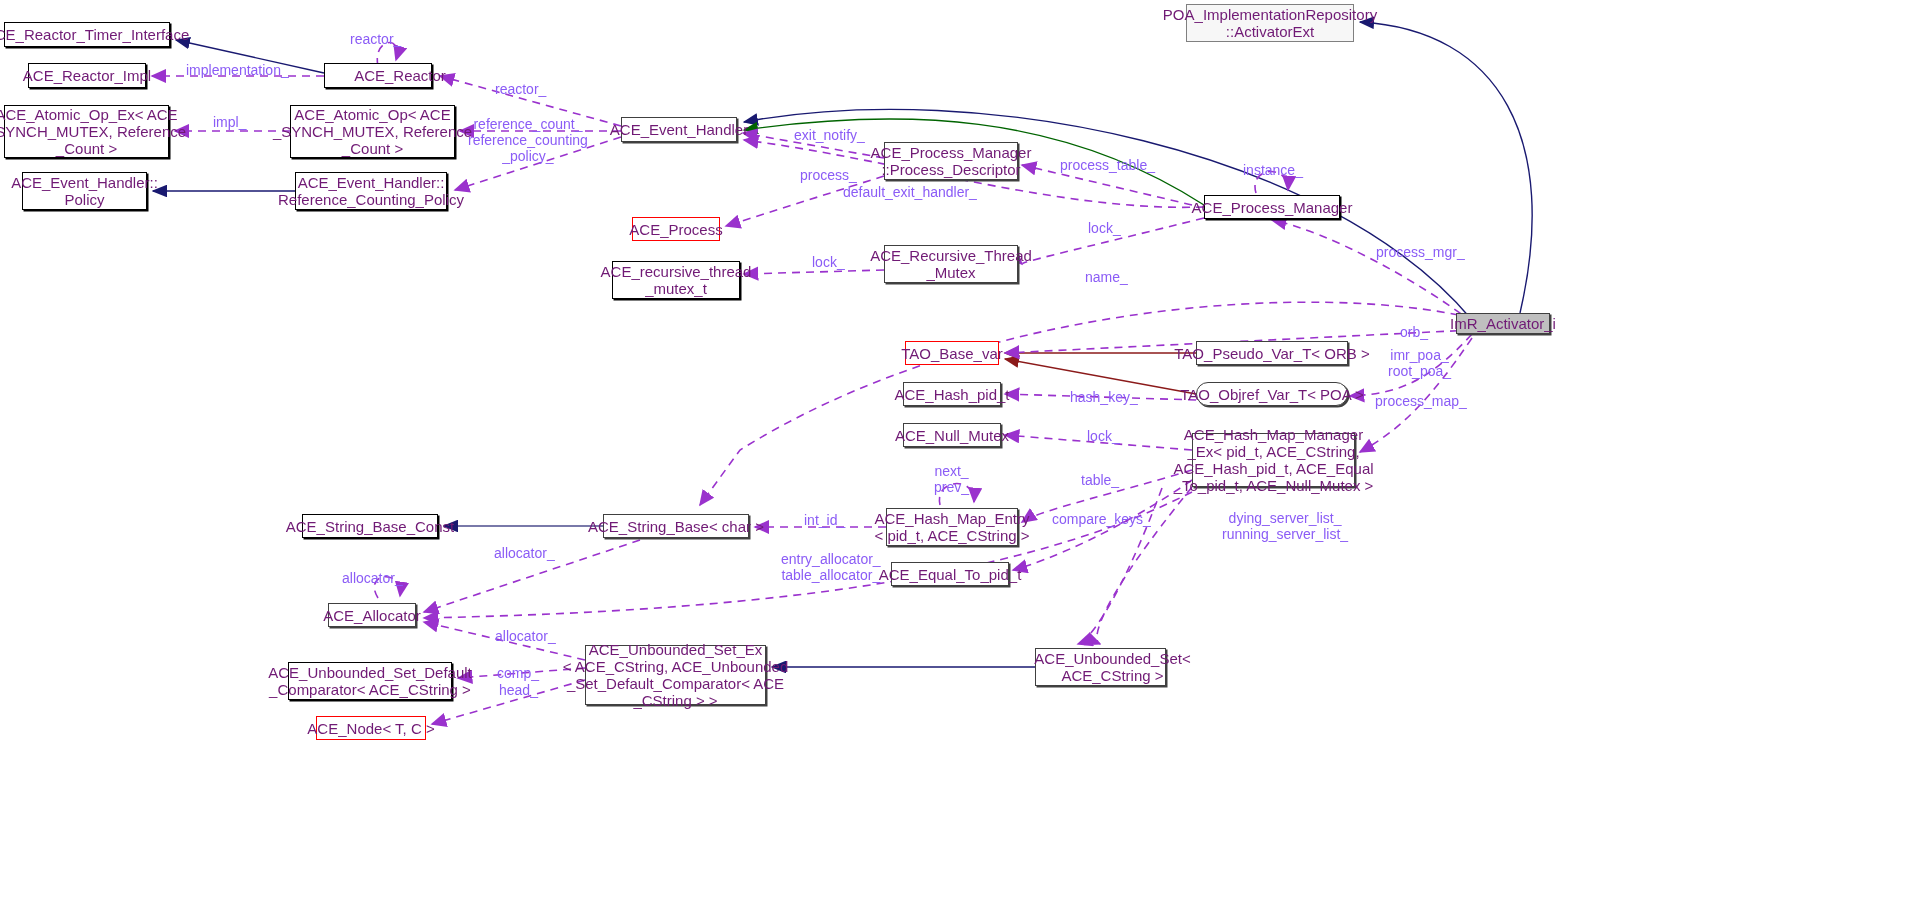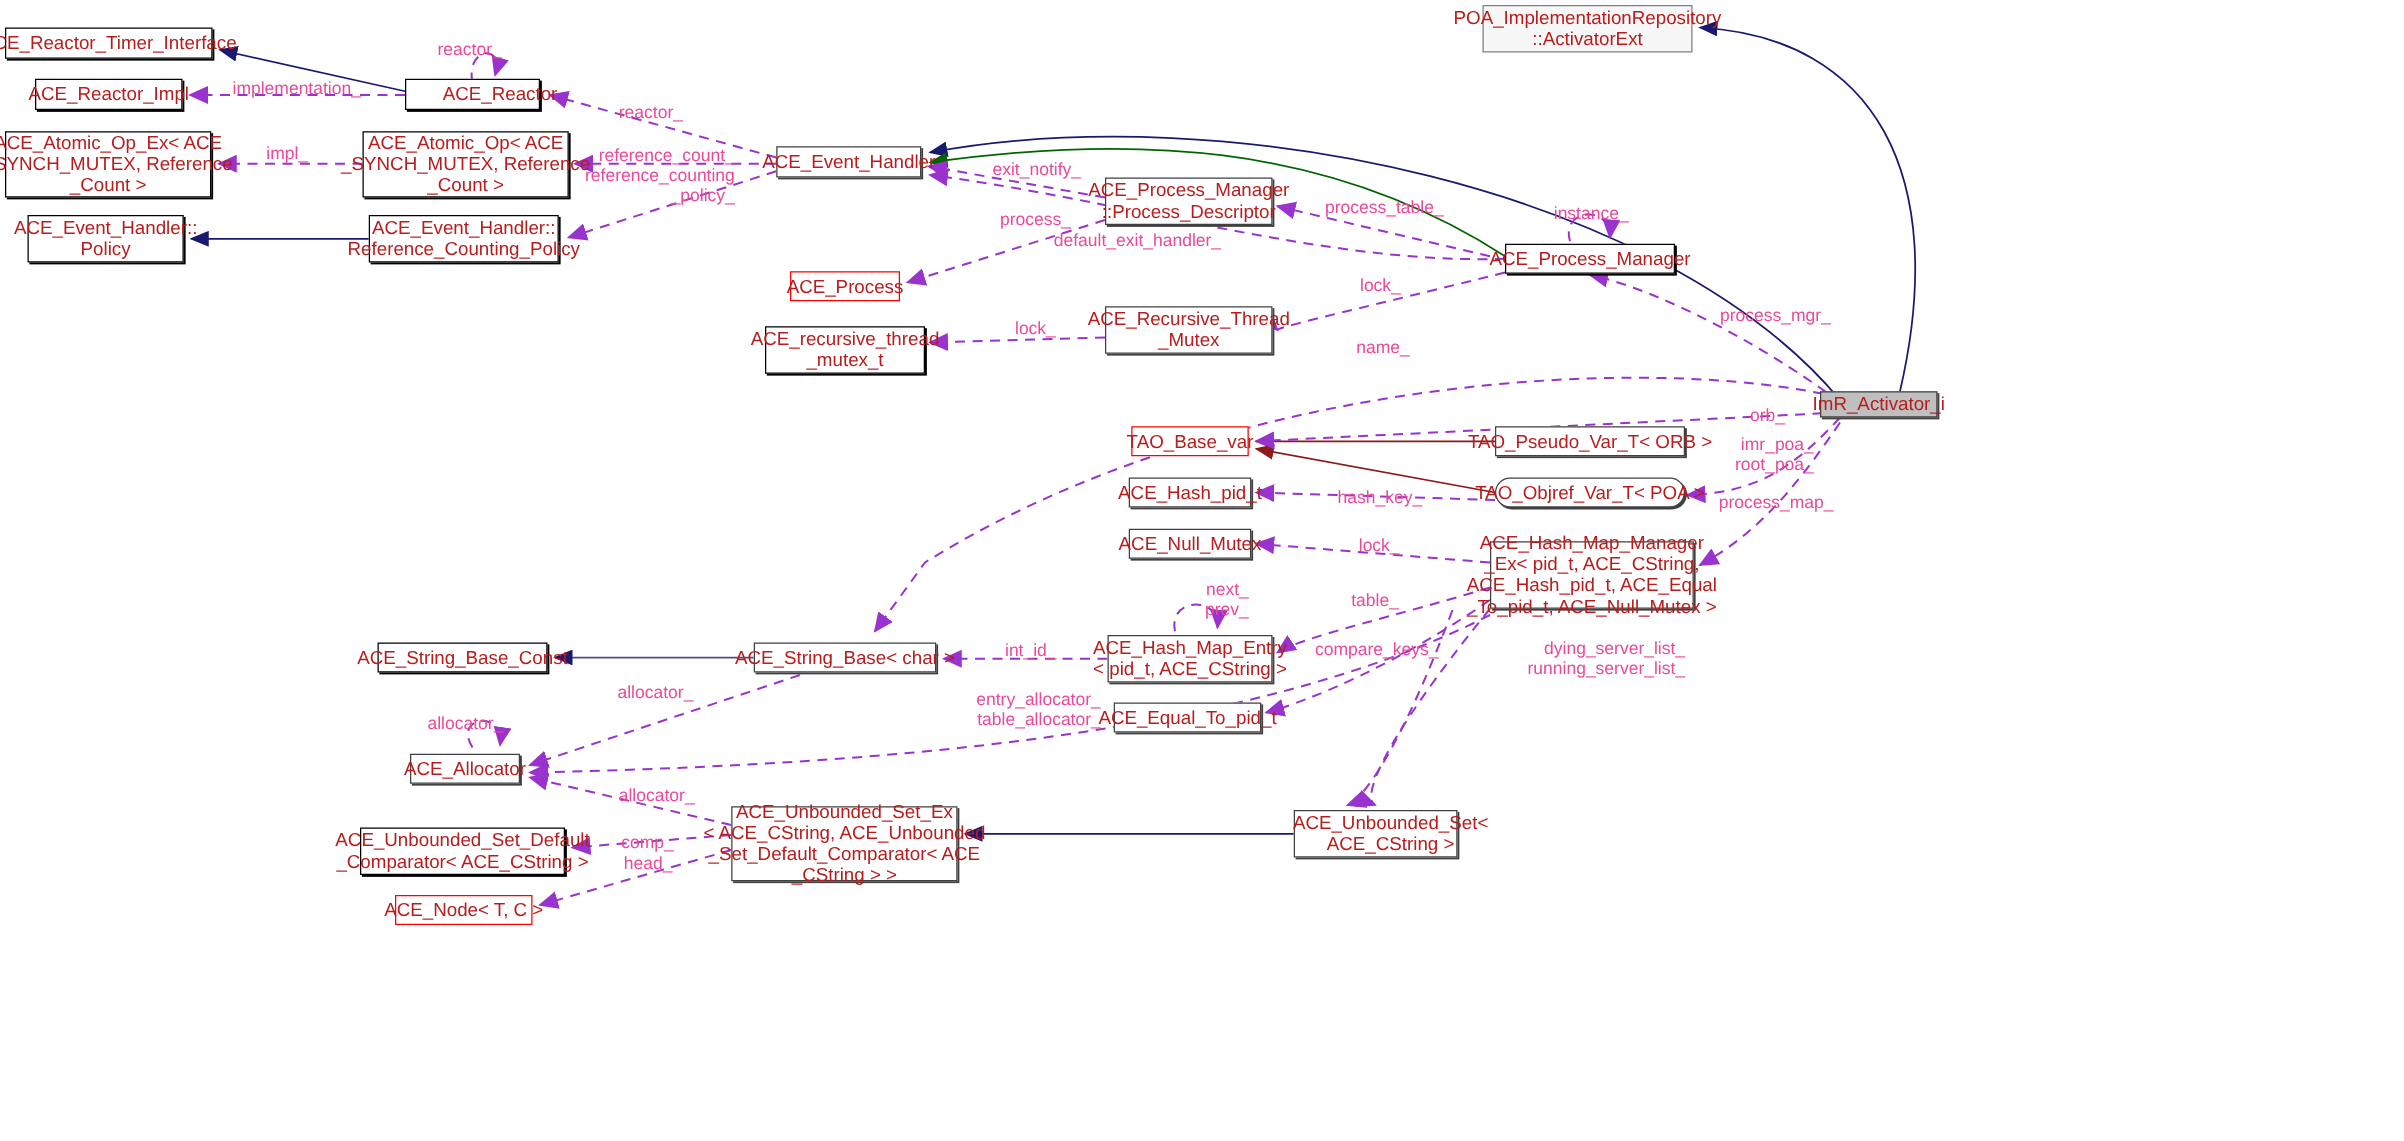--- a/index.html
+++ b/index.html
@@ -1,28 +1,28 @@
 <!DOCTYPE html>
 <html><head>
 <meta charset="utf-8">
 <title>Collaboration diagram</title>
 <style>
   html,body{margin:0;padding:0;background:#ffffff;}
   body{font-family:"Liberation Sans","DejaVu Sans",sans-serif;}
   #canvas{position:relative;width:1923px;height:913px;background:#ffffff;overflow:hidden;}
   svg.edges{position:absolute;left:0;top:0;width:1923px;height:913px;pointer-events:none;}
   .node{position:absolute;box-sizing:border-box;display:flex;align-items:center;justify-content:center;
-        text-align:center;background:#ffffff;border:1px solid #000000;color:#b91c1c;
+        text-align:center;background:#ffffff;border:1px solid #000000;color:#701a75;
         font-size:15px;line-height:17px;white-space:pre;z-index:5;}
   .node.thick{border:1px solid #404040;box-shadow:1.5px 1.5px 0 0 #404040;}
   .node.plain{border:1px solid #000;box-shadow:1.5px 1.5px 0 0 #000;}
   .node.red{border:1px solid #ff0000;box-shadow:none;}
   .node.grey{border:1px solid #808080;background:#f7f7f7;box-shadow:none;}
   .node.current{background:#bfbfbf;border:1px solid #404040;box-shadow:1.5px 1.5px 0 0 #404040;}
-  .elabel{position:absolute;font-size:14px;line-height:16px;color:#ec4899;white-space:pre;text-align:right;z-index:4;}
+  .elabel{position:absolute;font-size:14px;line-height:16px;color:#8b5cf6;white-space:pre;text-align:center;z-index:4;}
 </style>
 </head>
 <body>
 
 <div id="canvas">
 
   <svg class="edges" viewBox="0 0 1923 913">
     <defs>
       <marker id="arrNavy" markerWidth="11" markerHeight="9" refX="10" refY="4.5" orient="auto">
         <path d="M0,0 L11,4.5 L0,9 z" fill="#191970"></path>
@@ -154,21 +154,21 @@
       <div class="elabel" style="left: 812px; top: 254px;">lock_</div>
       <div class="elabel" style="left: 1376px; top: 244px;">process_mgr_</div>
       <div class="elabel" style="left: 1085px; top: 269px;">name_</div>
       <div class="elabel" style="left: 1400px; top: 324px;">orb_</div>
       <div class="elabel" style="left: 1388px; top: 347px;">imr_poa_
 root_poa_</div>
       <div class="elabel" style="left: 1070px; top: 389px;">hash_key_</div>
       <div class="elabel" style="left: 1375px; top: 393px;">process_map_</div>
       <div class="elabel" style="left: 1087px; top: 428px;">lock_</div>
       <div class="elabel" style="left: 1081px; top: 472px;">table_</div>
-      <div class="elabel" style="left: 934px; top: 463px; margin-left: 30px;">next_
+      <div class="elabel" style="left: 934px; top: 463px;">next_
 prev_</div>
       <div class="elabel" style="left: 804px; top: 512px;">int_id_</div>
       <div class="elabel" style="left: 1052px; top: 511px;">compare_keys_</div>
       <div class="elabel" style="left: 1222px; top: 510px;">dying_server_list_
 running_server_list_</div>
       <div class="elabel" style="left: 494px; top: 545px;">allocator_</div>
       <div class="elabel" style="left: 342px; top: 570px;">allocator_</div>
       <div class="elabel" style="left: 781px; top: 551px;">entry_allocator_
 table_allocator_</div>
       <div class="elabel" style="left: 495px; top: 628px;">allocator_</div>

